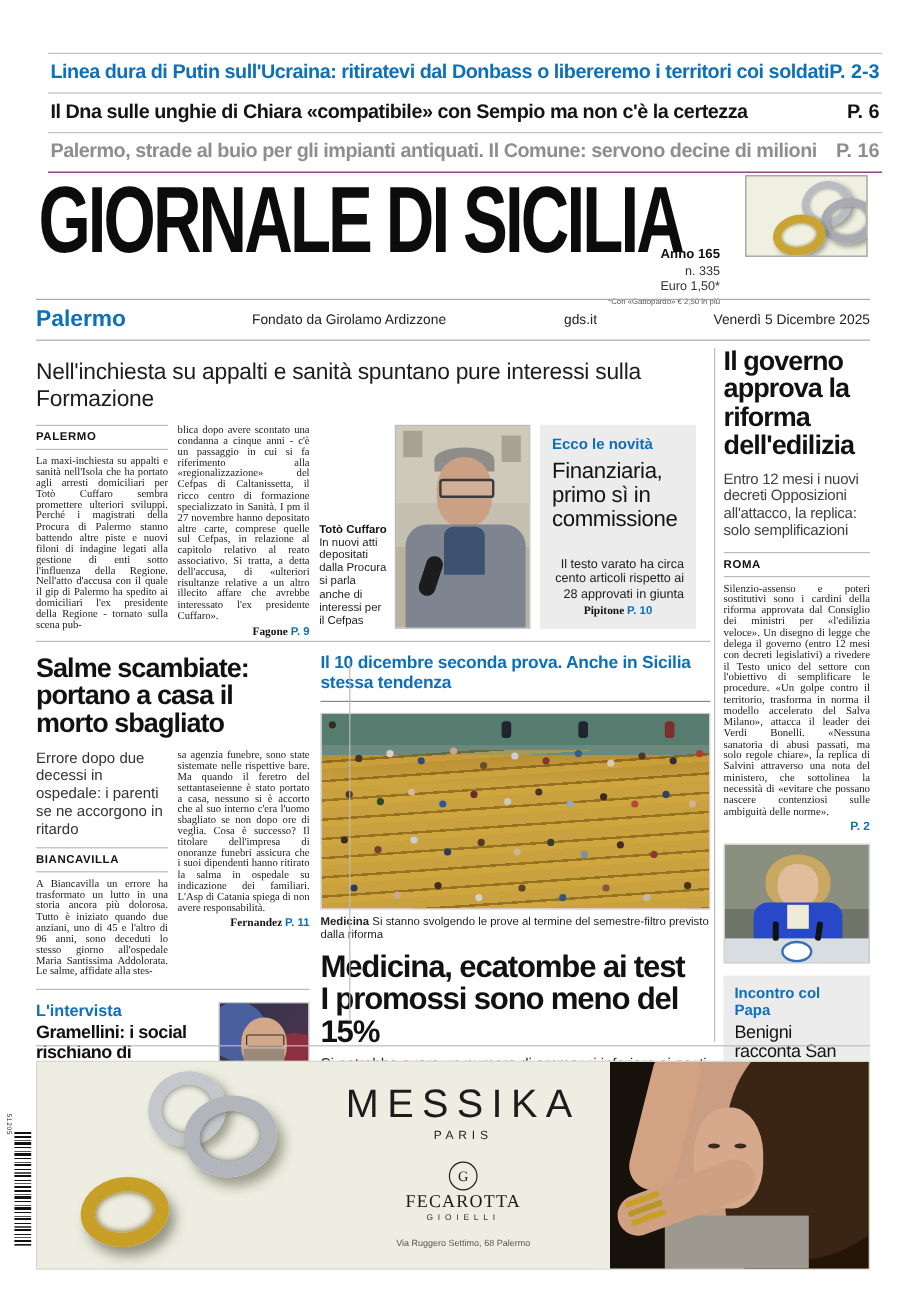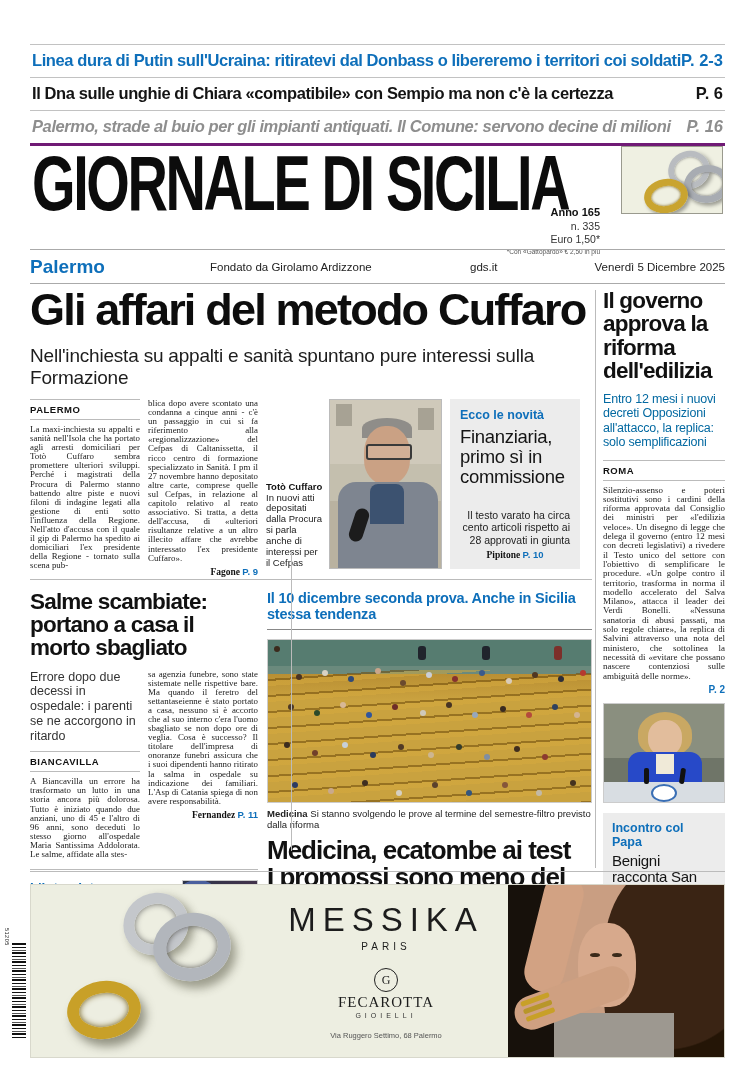--- a/index.html
+++ b/index.html
@@ -1,22 +1,22 @@
 <!DOCTYPE html>
 <html><head>
 <meta charset="utf-8">
 <style>
   html,body{margin:0;padding:0;background:#e8e8e8;}
   .page{position:relative;width:755px;height:1080px;background:#fff;overflow:hidden;
         font-family:"Liberation Sans",sans-serif;color:#111;}
   
-  .topstrip{position:absolute;left:30px;top:44px;width:695px;}
+  .topstrip{position:absolute;left:40px;top:44px;width:695px;}
   .strip-row{display:flex;align-items:center;justify-content:space-between;
              border-top:1px solid #c2c2c2;padding:6px 2px 7px 2px;}
-  .strip-row:last-child{border-bottom:3px solid #701a75;font-style:italic;}
+  .strip-row:last-child{border-bottom:1px solid #701a75;}
   .strip-txt{font-weight:bold;font-size:16.5px;letter-spacing:-0.4px;}
   .strip-page{font-weight:bold;font-size:16.5px;white-space:nowrap;}
   .c-blue{color:#0e6fba;} .c-black{color:#141414;} .c-gray{color:#8e8e8e;}
   
   .masthead{position:absolute;left:32px;top:148px;width:600px;}
   .mast-title{font-size:70px;font-weight:bold;letter-spacing:-3px;line-height:1;margin:0;
               white-space:nowrap;transform:scaleX(0.80) scaleY(1.12);transform-origin:0 50%;color:#0c0c0c;}
   .mast-thumb{position:absolute;right:32px;top:146px;width:100px;height:66px;border:1px solid #9a9a8e;
               background:#eff0e2;overflow:hidden;}
   .ring{position:absolute;border-radius:50%;}
@@ -120,21 +120,21 @@
                 linear-gradient(135deg,#2c3348,#5a3450);}
   .gr-head{position:absolute;left:18px;top:12px;width:38px;height:44px;border-radius:48% 48% 44% 44%;background:#d3a888;}
   .gr-beard{position:absolute;left:20px;top:38px;width:34px;height:22px;border-radius:0 0 46% 46%;background:#9a8a7a;}
   .gr-glasses{position:absolute;left:22px;top:26px;width:30px;height:8px;border:1.5px solid #333;border-radius:2px;}
   .gr-body{position:absolute;left:8px;top:56px;width:58px;height:22px;border-radius:10px 10px 0 0;background:#27304a;}
   
   .vrule-main{position:absolute;left:595px;top:290px;width:1px;height:578px;background:#bbb;}
   .vrule-mid{position:absolute;left:291px;top:551px;width:1px;height:300px;background:#bbb;}
   .sidebar{position:absolute;left:603px;top:289px;width:122px;}
   .sb-head{font-size:22.5px;font-weight:bold;letter-spacing:-0.8px;line-height:1.04;margin:0;}
-  .sb-stand{font-size:12.5px;line-height:1.16;color:#0369a1;margin-top:9px;letter-spacing:-0.2px;}
+  .sb-stand{font-size:12.5px;line-height:1.16;color:#404040;margin-top:9px;letter-spacing:-0.2px;}
   .sb-label{margin-top:10px;}
   .sb-body{font-family:"Liberation Serif",serif;font-size:9px;line-height:9.3px;text-align:justify;color:#1a1a1a;}
   .sb-page{text-align:right;color:#0e6fba;font-weight:bold;font-size:10px;margin-top:3px;}
   .sb-photo{position:relative;width:122px;height:100px;margin-top:8px;overflow:hidden;border:1px solid #ccc;
             box-sizing:border-box;background:linear-gradient(180deg,#8a8f7f 0 55%,#6f7568 55% 100%);}
   .ml-hair{position:absolute;left:34px;top:8px;width:54px;height:44px;border-radius:50% 50% 40% 40%;background:#c9a863;}
   .ml-face{position:absolute;left:44px;top:16px;width:34px;height:36px;border-radius:46%;background:#e2bd9c;}
   .ml-jacket{position:absolute;left:24px;top:48px;width:74px;height:34px;border-radius:12px 12px 0 0;background:#2749c8;}
   .ml-shirt{position:absolute;left:52px;top:50px;width:18px;height:20px;background:#f0ead8;}
   .ml-podium{position:absolute;left:0;top:78px;width:122px;height:22px;background:#d8dde2;}
@@ -224,21 +224,20 @@
   </div>
 
   <div class="dateline">
     <span class="dl-edition">Palermo</span>
     <span class="dl-founded">Fondato da Girolamo Ardizzone</span>
     <span class="dl-site">gds.it</span>
     <span class="dl-date">Venerdì 5 Dicembre 2025</span>
   </div>
 
   <div class="main-left">
-    <h2 class="lead-head">Gli affari del metodo Cuffaro</h2>
     <div class="lead-sub">Nell'inchiesta su appalti e sanità spuntano pure interessi sulla Formazione</div>
 
     <div class="lead-row">
       <div class="tcol">
         <div class="seclabel">PALERMO</div>
         <div class="bodytxt">La maxi-inchiesta su appalti e sanità nell'Isola che ha portato agli arresti domiciliari per Totò Cuffaro sembra promettere ulteriori sviluppi. Perché i magistrati della Procura di Palermo stanno battendo altre piste e nuovi filoni di indagine legati alla gestione di enti sotto l'influenza della Regione. Nell'atto d'accusa con il quale il gip di Palermo ha spedito ai domiciliari l'ex presidente della Regione - tornato sulla scena pub-</div>
       </div>
       <div class="tcol">
         <div class="bodytxt">blica dopo avere scontato una condanna a cinque anni - c'è un passaggio in cui si fa riferimento alla «regionalizzazione» del Cefpas di Caltanissetta, il ricco centro di formazione specializzato in Sanità. I pm il 27 novembre hanno depositato altre carte, comprese quelle sul Cefpas, in relazione al capitolo relativo al reato associativo. Si tratta, a detta dell'accusa, di «ulteriori risultanze relative a un altro illecito affare che avrebbe interessato l'ex presidente Cuffaro».</div>
         <div class="byline">

